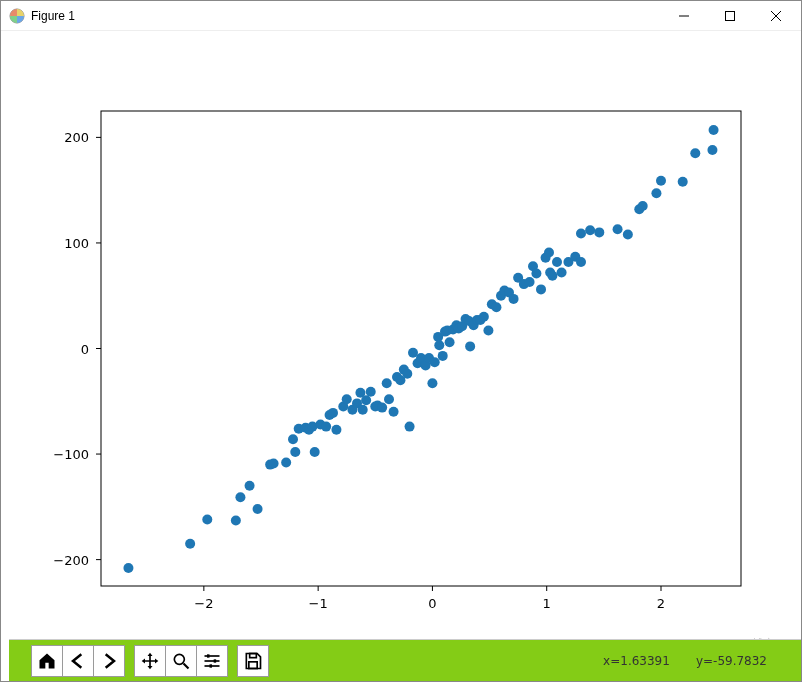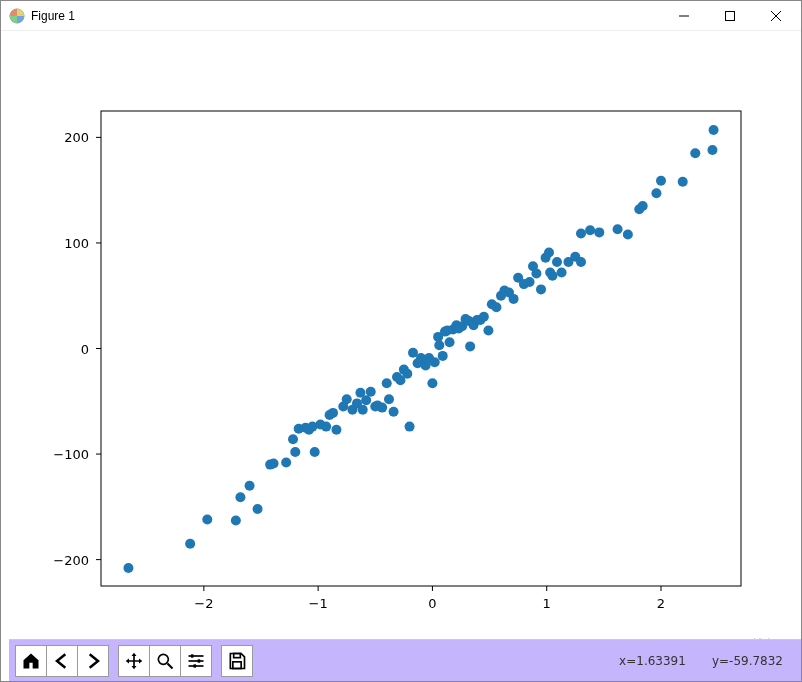--- a/index.html
+++ b/index.html
@@ -38,25 +38,25 @@
   .win-btn svg { stroke:#000; }
   .plot-area {
     position: absolute;
     top: 30px; left: 0; right: 0; bottom: 42px;
     background: #fff;
   }
   .toolbar {
     position: absolute;
     left: 8px; right: 0; bottom: 0;
     height: 42px;
-    background: #c4b5fd;
+    background: #84cc16;
     border-top: 1px solid #ccc;
     display: flex;
     align-items: center;
-    padding: 0 6px;
+    padding: 0 22px;
   }
   .tb-group { display: flex; }
   .tb-gap { width: 10px; }
   .tb-btn {
     width: 32px; height: 32px;
     background: #fff;
     border: 1px solid #9a9a9a;
     display: flex; align-items: center; justify-content: center;
     margin-right: -1px;
     cursor: pointer;

